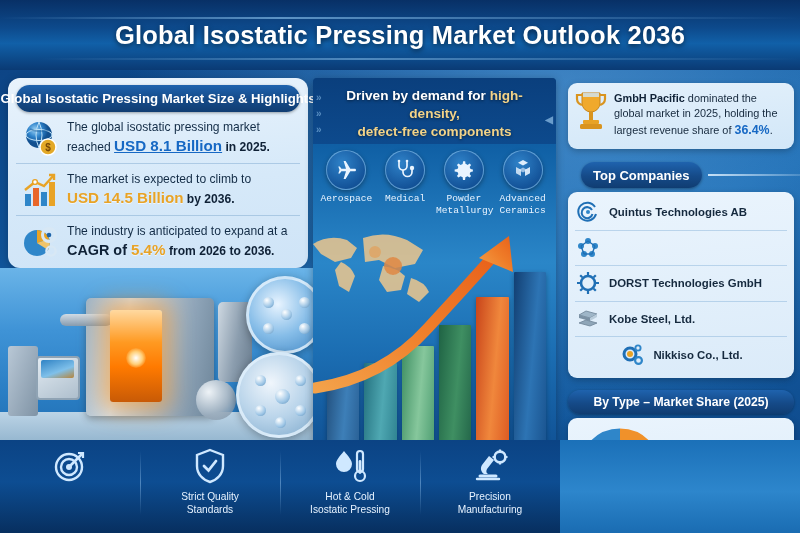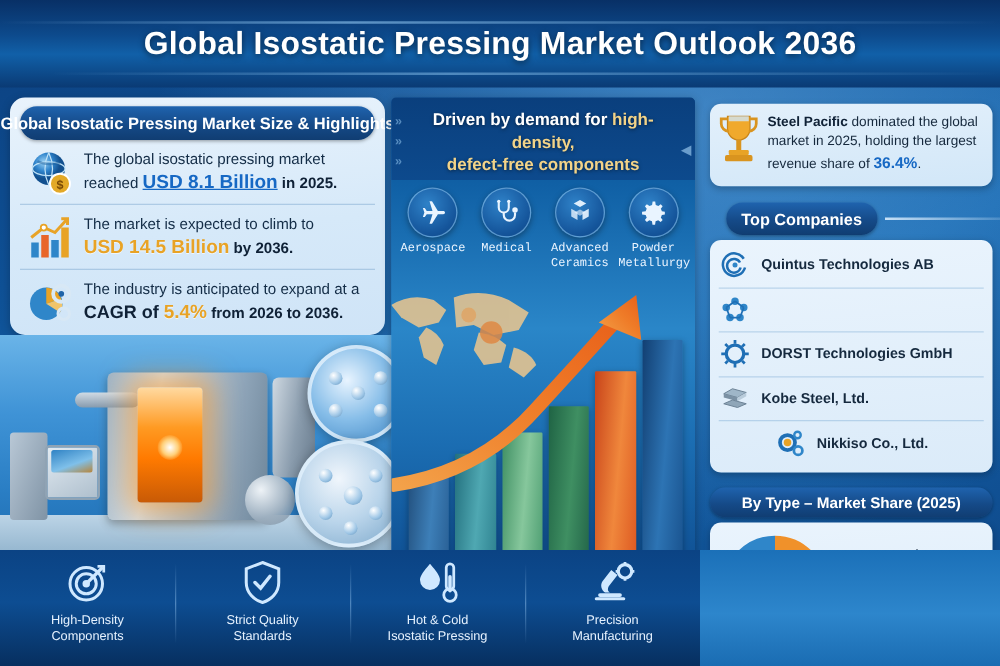--- a/index.html
+++ b/index.html
@@ -344,37 +344,37 @@
             <path d="M10 12v2a4.5 4.5 0 0 0 9 0v-2"></path>
             <circle cx="19" cy="10" r="2.2" fill="#e9f4ff" stroke="none"></circle>
             <circle cx="6" cy="3" r="1.3" fill="#e9f4ff" stroke="none"></circle>
             <circle cx="14" cy="3" r="1.3" fill="#e9f4ff" stroke="none"></circle>
           </svg>
         </div>
         <div class="c-lbl">Medical</div>
       </div>
       <div class="c-ic">
         <div class="c-circ">
+          <svg width="25" height="25" viewBox="0 0 24 24" fill="#e9f4ff">
+            <path d="M12 8a4 4 0 1 0 0 8 4 4 0 0 0 0-8zm0 6a2 2 0 1 1 0-4 2 2 0 0 1 0 4z"></path>
+            <path d="M21 13v-2l-2.3-.4a6.9 6.9 0 0 0-.8-2l1.4-1.9-1.5-1.5L16 6.6a6.9 6.9 0 0 0-2-.8L13.6 3h-2l-.4 2.8c-.7.2-1.4.5-2 .8L7.2 5.2 5.7 6.7l1.4 1.9c-.4.6-.6 1.3-.8 2L3.5 11v2l2.8.4c.2.7.4 1.4.8 2l-1.4 1.9 1.5 1.5 1.9-1.4c.6.4 1.3.6 2 .8l.4 2.8h2l.4-2.8c.7-.2 1.4-.4 2-.8l1.9 1.4 1.5-1.5-1.4-1.9c.4-.6.6-1.3.8-2L21 13z"></path>
+          </svg>
+        </div>
+        <div class="c-lbl">Powder<br>Metallurgy</div>
+      </div>
+      <div class="c-ic">
+        <div class="c-circ">
           <svg width="24" height="24" viewBox="0 0 24 24" fill="#e9f4ff">
             <path d="M12 2l5 2.8-5 2.8-5-2.8L12 2z" opacity=".95"></path>
             <path d="M5 9l5 2.8V18L5 15.2V9z" opacity=".8"></path>
             <path d="M19 9l-5 2.8V18l5-2.8V9z" opacity=".9"></path>
             <path d="M12 9.5l4.5 2.5-4.5 2.5-4.5-2.5L12 9.5z" opacity=".6"></path>
           </svg>
         </div>
         <div class="c-lbl">Advanced<br>Ceramics</div>
-      </div>
-      <div class="c-ic">
-        <div class="c-circ">
-          <svg width="25" height="25" viewBox="0 0 24 24" fill="#e9f4ff">
-            <path d="M12 8a4 4 0 1 0 0 8 4 4 0 0 0 0-8zm0 6a2 2 0 1 1 0-4 2 2 0 0 1 0 4z"></path>
-            <path d="M21 13v-2l-2.3-.4a6.9 6.9 0 0 0-.8-2l1.4-1.9-1.5-1.5L16 6.6a6.9 6.9 0 0 0-2-.8L13.6 3h-2l-.4 2.8c-.7.2-1.4.5-2 .8L7.2 5.2 5.7 6.7l1.4 1.9c-.4.6-.6 1.3-.8 2L3.5 11v2l2.8.4c.2.7.4 1.4.8 2l-1.4 1.9 1.5 1.5 1.9-1.4c.6.4 1.3.6 2 .8l.4 2.8h2l.4-2.8c.7-.2 1.4-.4 2-.8l1.9 1.4 1.5-1.5-1.4-1.9c.4-.6.6-1.3.8-2L21 13z"></path>
-          </svg>
-        </div>
-        <div class="c-lbl">Powder<br>Metallurgy</div>
       </div>
     </div>
 
     <div class="c-plot">
       <svg class="c-map" viewBox="0 0 150 110">
         <g fill="#f3c98c" opacity=".9">
           <path d="M6 22 q16-10 34-4 l10 8 -6 10 -16 4 -14-8z"></path>
           <path d="M34 40 q10 4 14 14 l-6 16 -10-6 -4-16z"></path>
           <path d="M56 16 q22-8 44 2 l16 10 -8 14 -20 4 -16-8 -14 2z"></path>
           <path d="M76 44 q14 2 22 10 l-4 14 -14 2 -8-12z"></path>
@@ -419,21 +419,21 @@
         <path d="M8 4h18v10a9 9 0 0 1-18 0V4z" fill="#f0a92c" stroke="#c8851a" stroke-width="1"></path>
         <path d="M8 6H3v4a6 6 0 0 0 6 6" fill="none" stroke="#d9941f" stroke-width="2.2"></path>
         <path d="M26 6h5v4a6 6 0 0 1-6 6" fill="none" stroke="#d9941f" stroke-width="2.2"></path>
         <rect x="15" y="23" width="4" height="8" fill="#d9941f"></rect>
         <rect x="9" y="31" width="16" height="4" rx="1" fill="#e8a326"></rect>
         <rect x="6" y="35" width="22" height="5" rx="1.5" fill="#d9941f"></rect>
         <path d="M9 4h16v4H9z" fill="#cfe6f7" opacity=".8"></path>
       </svg>
     </div>
     <div class="ap-txt">
-      <b>Steel Pacific</b><span> dominated the global market in 2025, holding the largest revenue share of </span><span class="ap-pc">36.4%</span><span>.</span>
+      <b>GmbH Pacific</b><span> dominated the global market in 2025, holding the largest revenue share of </span><span class="ap-pc">36.4%</span><span>.</span>
     </div>
   </div>
 
   <div class="tc-head">
     <div class="pill">Top Companies</div>
     <div class="tc-line"></div>
   </div>
 
   <div class="tc-card">
     <div class="tc-row">
@@ -518,23 +518,20 @@
     <div class="bf">
       <div class="bf-ic">
         <svg width="36" height="36" viewBox="0 0 36 36" fill="none" stroke="#cfe8ff" stroke-width="2.4">
           <circle cx="17" cy="19" r="13"></circle>
             <circle cx="17" cy="19" r="8"></circle>
           <circle cx="17" cy="19" r="3" fill="#cfe8ff" stroke="none"></circle>
           <path d="M17 19L30 6" stroke-width="2.6"></path>
             <path d="M26 5h5v5" stroke-width="2.2"></path>
         </svg>
       </div>
-      <div class="bf-lbl">
-        <span>High-Density</span><br><span>Components</span>
-      </div>
     </div>
     <div class="bf">
       <div class="bf-ic">
         <svg width="34" height="36" viewBox="0 0 34 36">
           <path d="M17 2l13 5v11c0 8-6 14-13 16C10 32 4 26 4 18V7z" fill="none" stroke="#cfe8ff" stroke-width="2.4"></path>
           <path d="M11 18l4.5 4.5L23 13" fill="none" stroke="#cfe8ff" stroke-width="2.8" stroke-linecap="round"></path>
         </svg>
       </div>
       <div class="bf-lbl">
         <span>Strict Quality</span><br><span>Standards</span>

